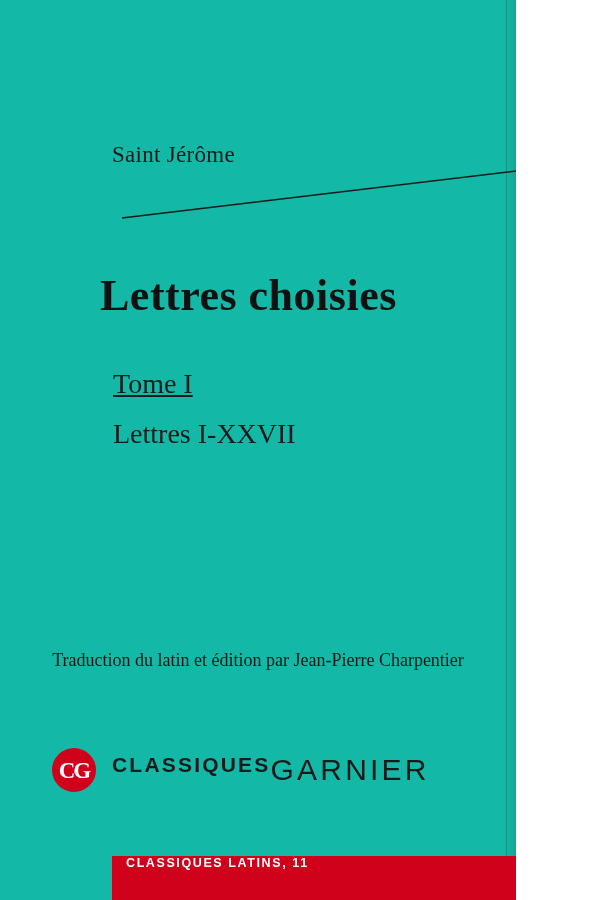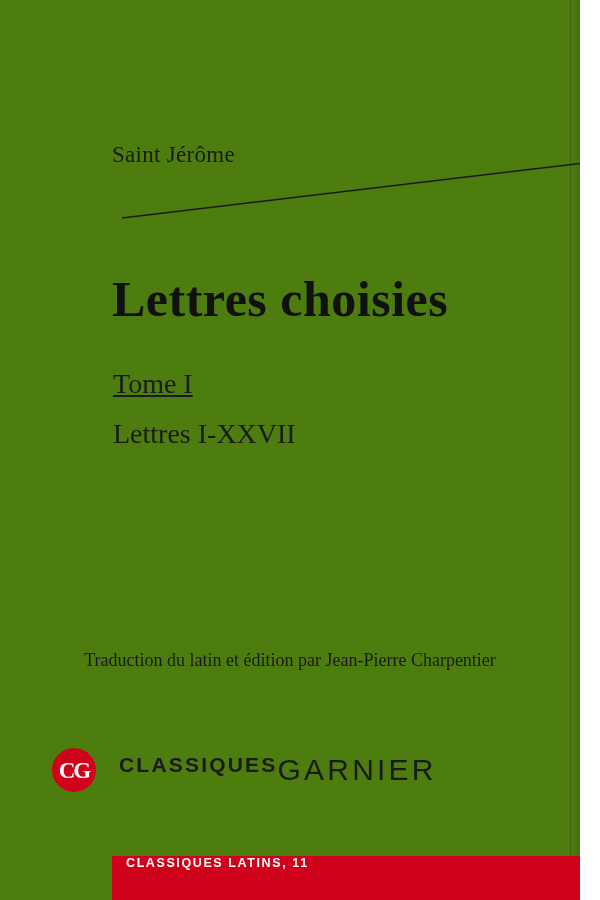--- a/index.html
+++ b/index.html
@@ -2,23 +2,23 @@
 <html><head>
 <meta charset="utf-8">
 <style>
   html, body {
     margin: 0;
     padding: 0;
     background: #ffffff;
   }
   .cover {
     position: relative;
-    width: 580px;
+    width: 516px;
     height: 900px;
-    background: #4d7c0f;
+    background: #14b8a6;
     overflow: hidden;
     font-family: "Liberation Serif", serif;
     color: #1a1a1a;
   }
   
   .edge-shade {
     position: absolute;
     top: 0;
     right: 0;
     width: 10px;
@@ -47,23 +47,23 @@
   .diagonal-rule {
     position: absolute;
     left: 0;
     top: 150px;
     width: 600px;
     height: 90px;
   }
 
   .title {
     position: absolute;
-    left: 112px;
+    left: 100px;
     top: 270px;
-    font-size: 50px;
+    font-size: 44px;
     font-weight: 700;
     letter-spacing: 0.5px;
     color: #111111;
   }
 
   .tome {
     position: absolute;
     left: 113px;
     top: 368px;
     font-size: 28px;
@@ -89,21 +89,20 @@
     color: #1a1a1a;
   }
 
   
   .publisher {
     position: absolute;
     left: 52px;
     top: 748px;
     display: flex;
     align-items: center;
-    gap: 7px;
   }
   .logo {
     width: 44px;
     height: 44px;
     border-radius: 50%;
     background: #d0021b;
     display: flex;
     align-items: center;
     justify-content: center;
     margin-right: 16px;

